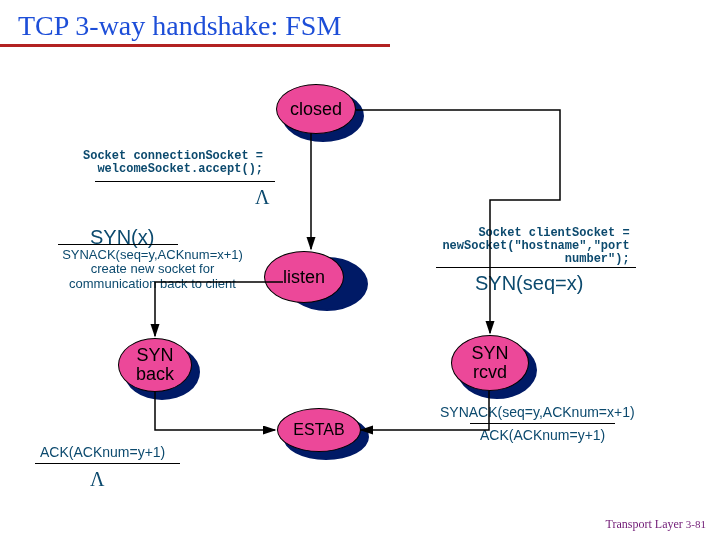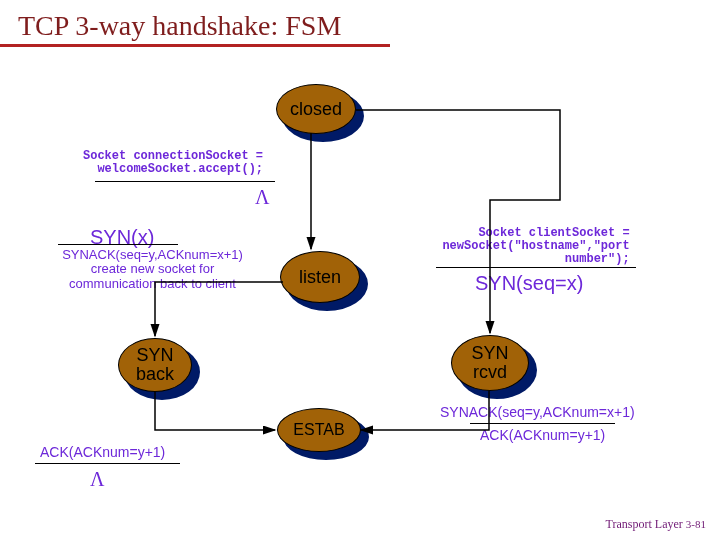--- a/index.html
+++ b/index.html
@@ -11,21 +11,21 @@
     font-family: "Times New Roman", Times, serif;
     position: relative;
     overflow: hidden;
   }
   .title {
     position: absolute;
     top: 10px;
     left: 18px;
     font-size: 28px;
     font-weight: normal;
-    color: #7f1d1d;
+    color: #1d4ed8;
   }
   .underline {
     position: absolute;
     top: 44px;
     left: 0;
     width: 390px;
     height: 3px;
     background: #b22222;
   }
   .footer {
@@ -40,36 +40,36 @@
   
   .state-shadow {
     position: absolute;
     border: 2px solid #001a66;
     background: #001a66;
     border-radius: 50%;
   }
   .state {
     position: absolute;
     border: 1.5px solid #000;
-    background: #a16207;
+    background: #ec4899;
     border-radius: 50%;
     display: flex;
     align-items: center;
     justify-content: center;
     font-family: Arial, Helvetica, sans-serif;
     font-size: 18px;
     text-align: center;
     line-height: 1.05;
   }
 
   .txt {
     position: absolute;
     font-family: Arial, Helvetica, sans-serif;
     font-size: 14px;
-    color: #6d28d9;
+    color: #0c4a6e;
     line-height: 1.1;
   }
   .mono {
     font-family: "Courier New", Courier, monospace;
     font-size: 12px;
     font-weight: bold;
   }
   .rule {
     position: absolute;
     height: 1px;
@@ -92,21 +92,21 @@
 
 <div class="title">TCP 3-way handshake: FSM</div>
 <div class="underline"></div>
 
 <div class="state-shadow" style="left:282px; top:90px; width:78px; height:48px;"></div>
 <div class="state" style="left:276px; top:84px; width:78px; height:48px;">
   <span>closed</span>
 </div>
 
 <div class="state-shadow" style="left:286px; top:257px; width:78px; height:50px;"></div>
-<div class="state" style="left:280px; top:251px; width:78px; height:50px;">
+<div class="state" style="left:264px; top:251px; width:78px; height:50px;">
   <span>listen</span>
 </div>
 
 <div class="state-shadow" style="left:124px; top:344px; width:72px; height:52px;"></div>
 <div class="state" style="left:118px; top:338px; width:72px; height:52px;">
   <span><span>SYN</span><br><span>back</span></span>
 </div>
 
 <div class="state-shadow" style="left:457px; top:341px; width:76px; height:54px;"></div>
 <div class="state" style="left:451px; top:335px; width:76px; height:54px;">

